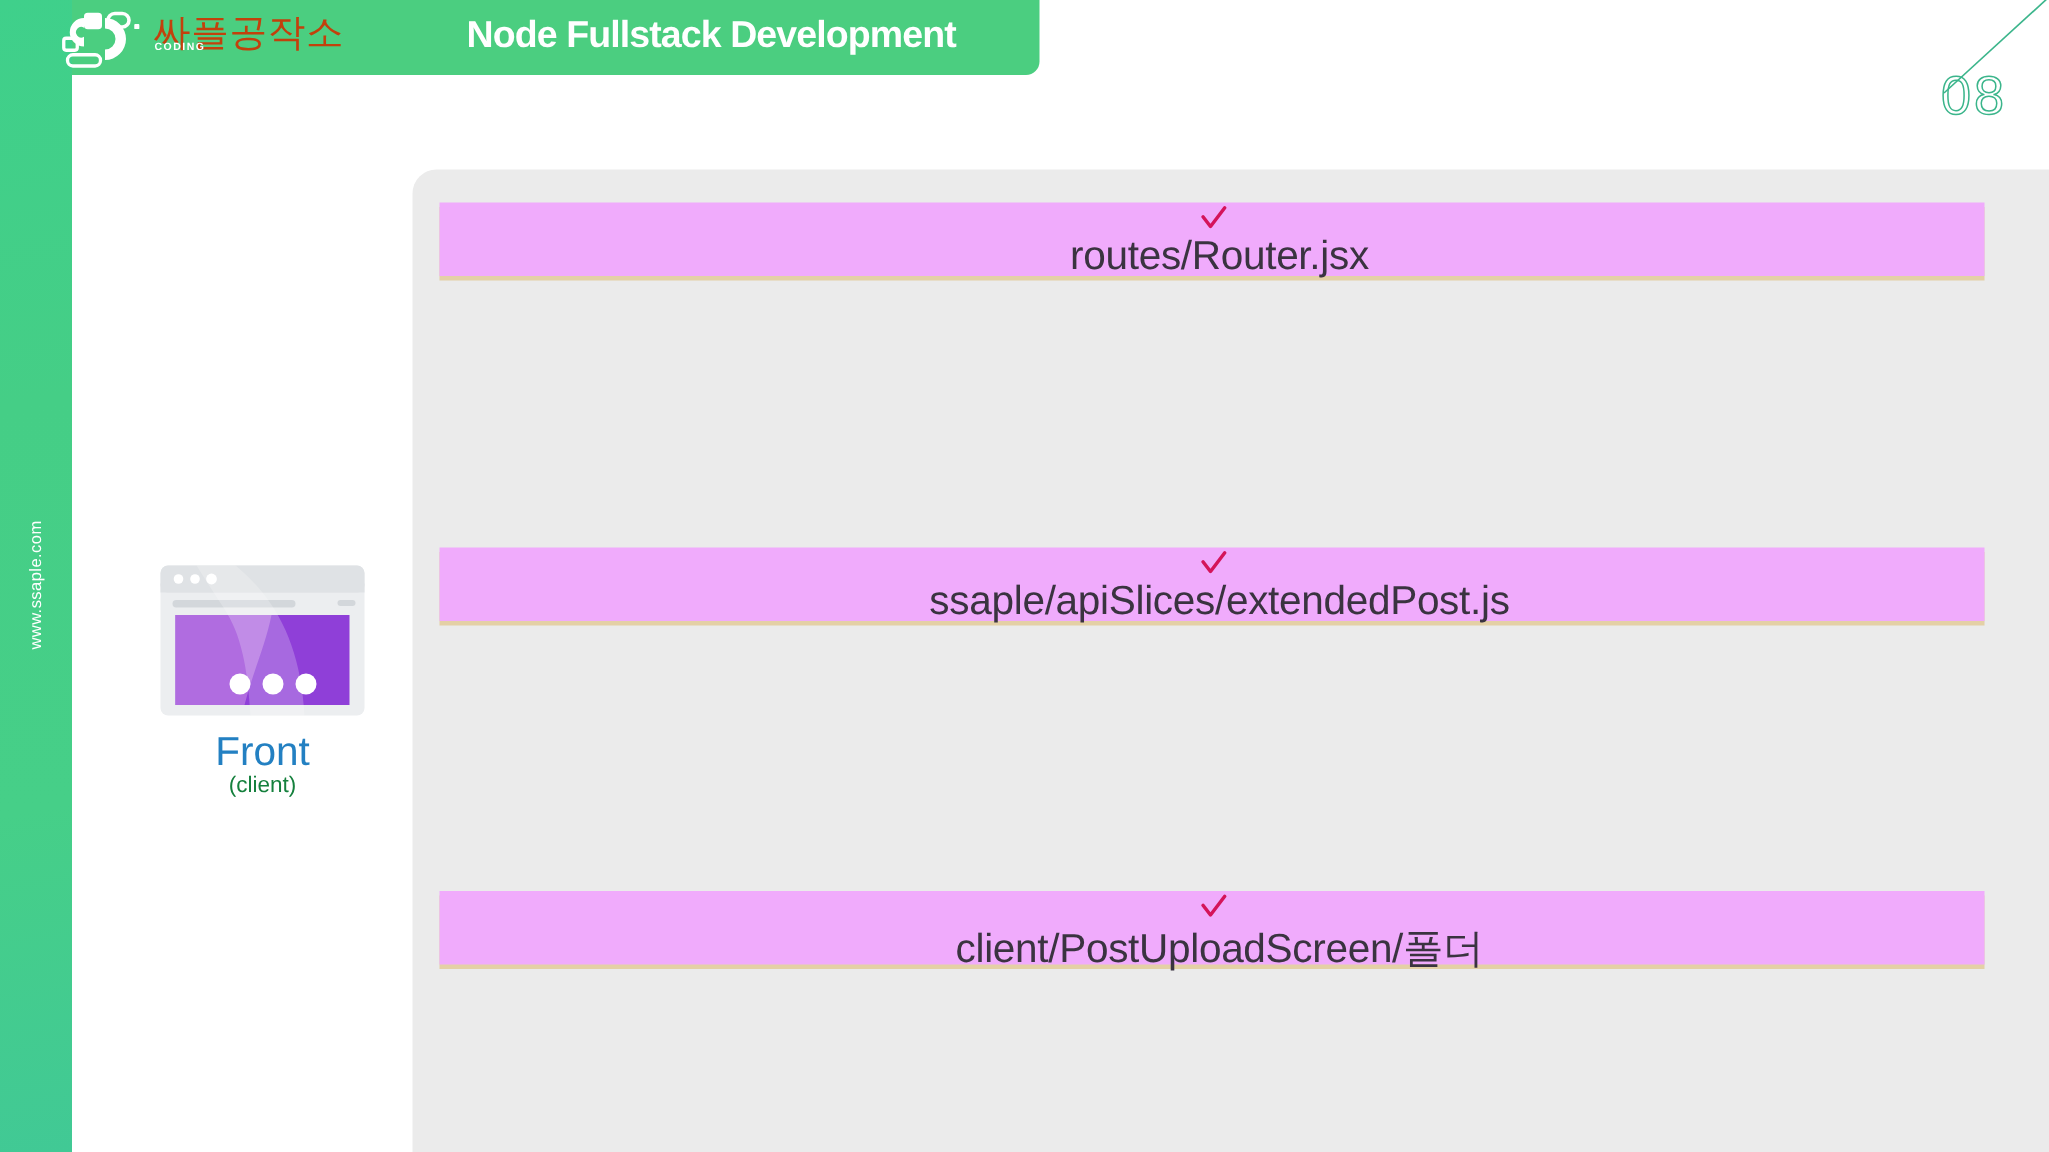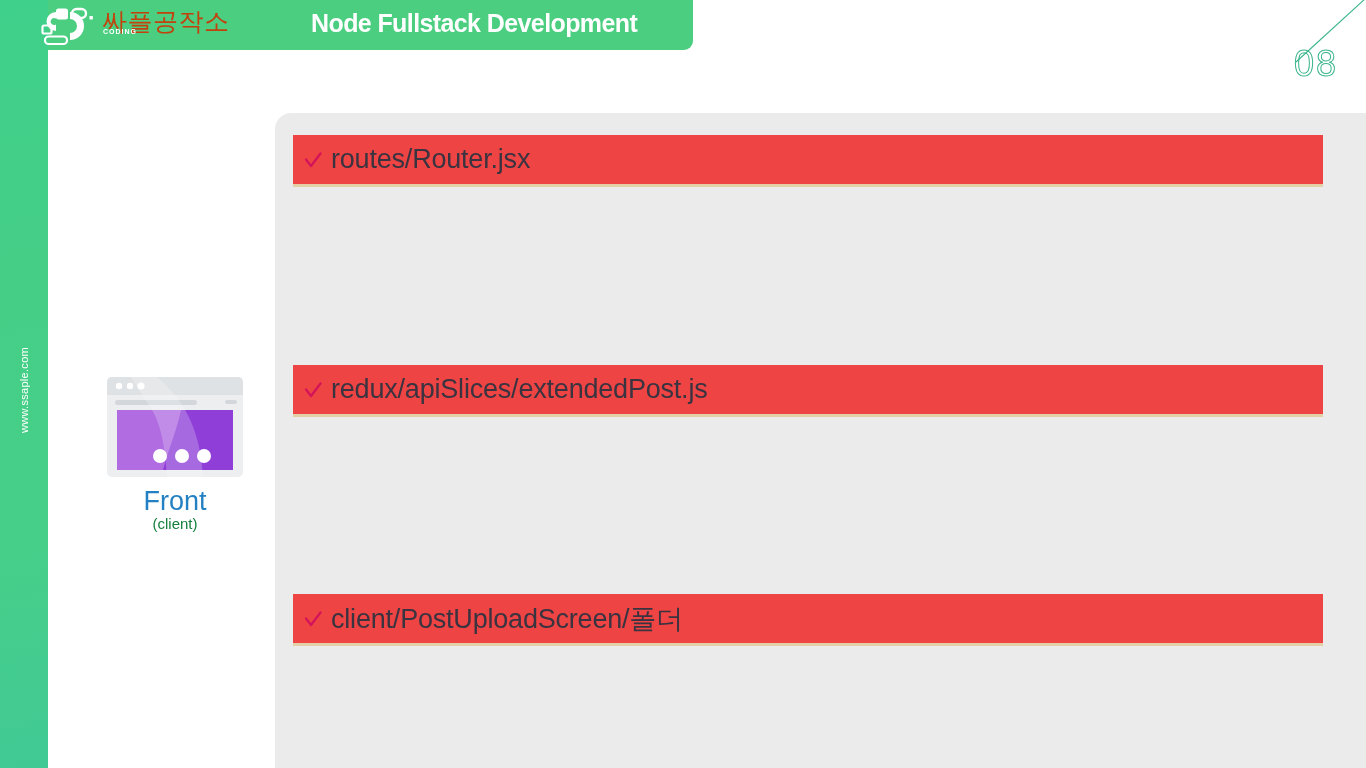--- a/index.html
+++ b/index.html
@@ -143,26 +143,27 @@
     background: #ebebeb;
     border-top-left-radius: 16px;
   }
 
   
   .item-bar {
     position: absolute;
     left: 18px;
     width: 1030px;
     height: 49px;
-    background: #ef4444;
+    background: #f0abfc;
     box-shadow: 0 3px 0 0 rgba(222,186,110,0.55);
     display: flex;
     align-items: center;
     box-sizing: border-box;
     padding-left: 10px;
+    flex-direction: column;
   }
   .item-bar.b1 { top: 22px; }
   .item-bar.b2 { top: 252px; }
   .item-bar.b3 { top: 481px; }
 
   .check-icon {
     width: 20px;
     height: 20px;
     flex: 0 0 auto;
     margin-right: 8px;
@@ -246,21 +247,21 @@
     <svg class="check-icon" viewBox="0 0 20 20">
       <path d="M3 9.5 L8 16 L17.5 3.5" fill="none" stroke="#d4145a" stroke-width="2.3" stroke-linecap="round" stroke-linejoin="round"></path>
     </svg>
     <span class="item-text">routes/Router.jsx</span>
   </div>
 
   <div class="item-bar b2">
     <svg class="check-icon" viewBox="0 0 20 20">
       <path d="M3 9.5 L8 16 L17.5 3.5" fill="none" stroke="#d4145a" stroke-width="2.3" stroke-linecap="round" stroke-linejoin="round"></path>
     </svg>
-    <span class="item-text">redux/apiSlices/extendedPost.js</span>
+    <span class="item-text">ssaple/apiSlices/extendedPost.js</span>
   </div>
 
   <div class="item-bar b3">
     <svg class="check-icon" viewBox="0 0 20 20">
       <path d="M3 9.5 L8 16 L17.5 3.5" fill="none" stroke="#d4145a" stroke-width="2.3" stroke-linecap="round" stroke-linejoin="round"></path>
     </svg>
     <span class="item-text">client/PostUploadScreen/폴더</span>
   </div>
 
 </div>

